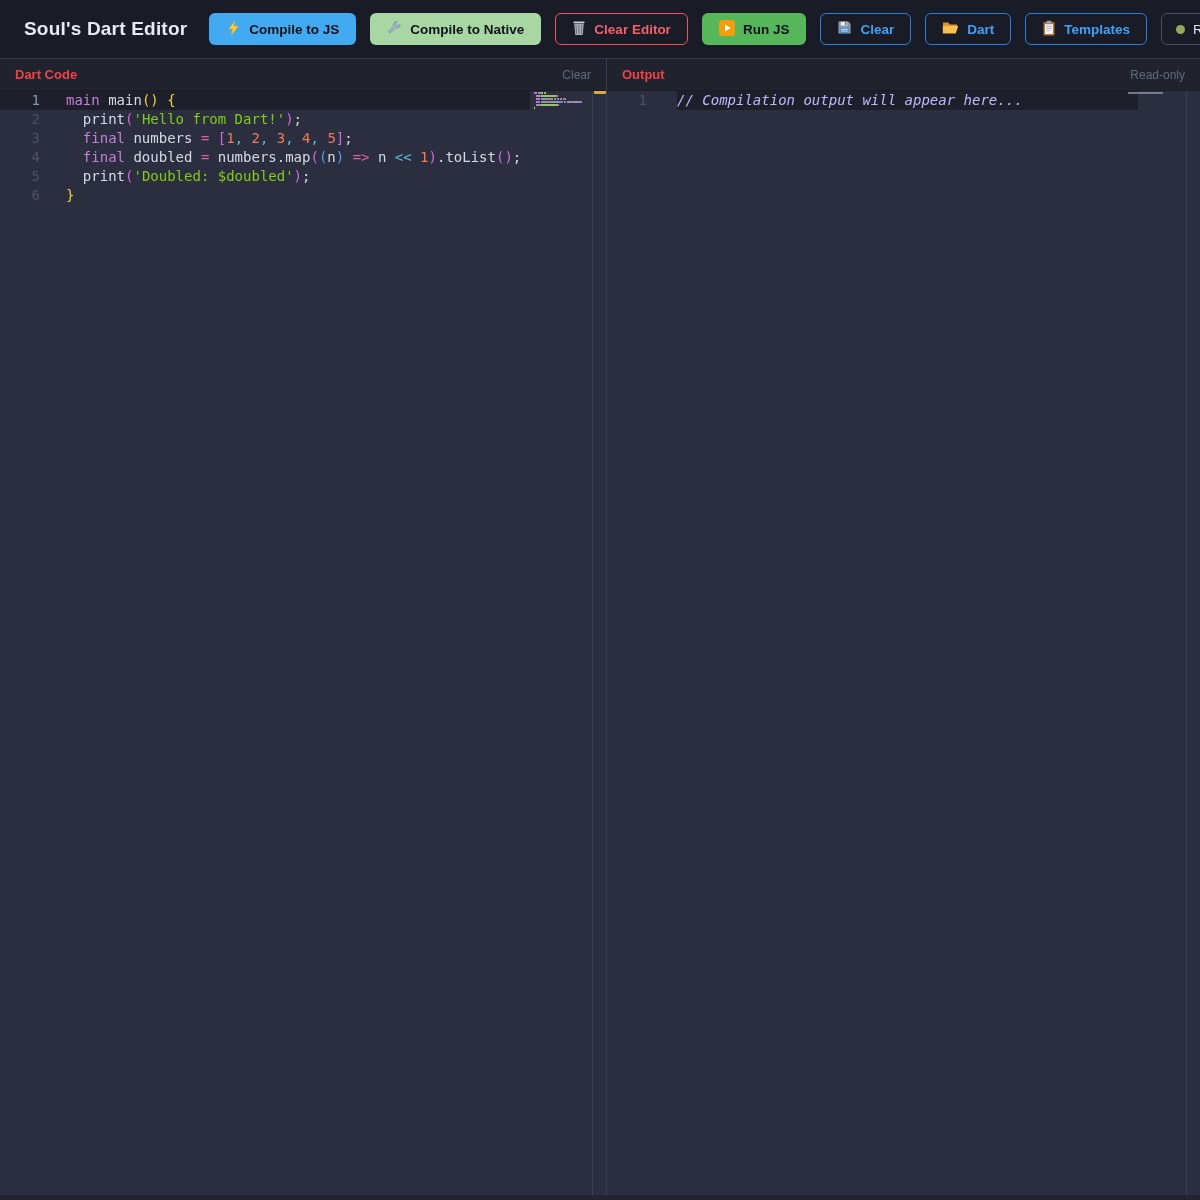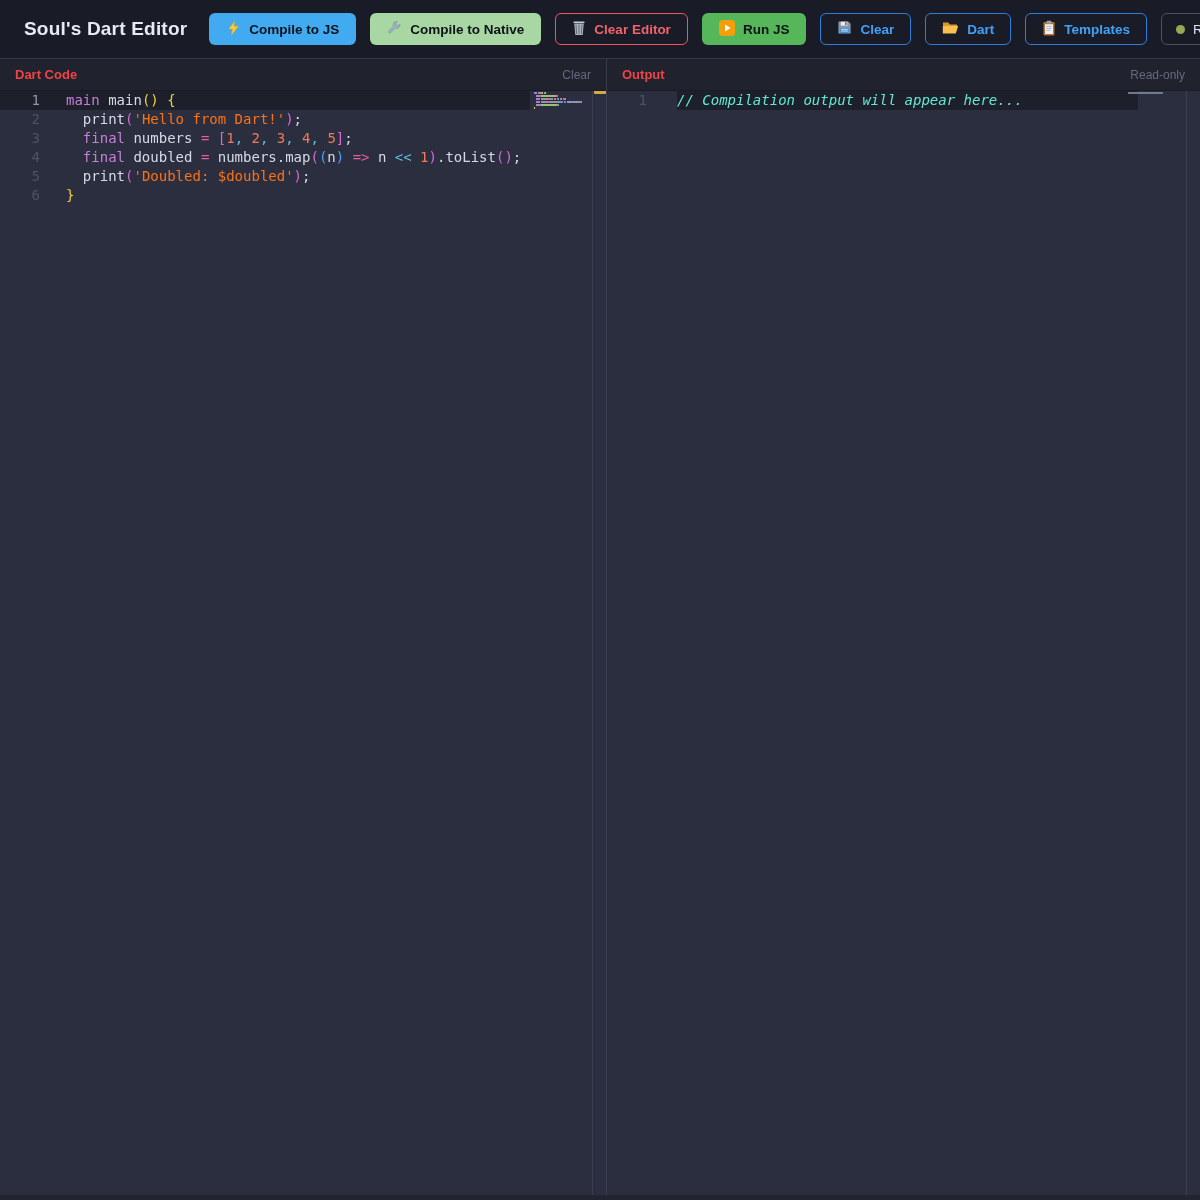--- a/index.html
+++ b/index.html
@@ -68,25 +68,25 @@
   .panel-left .row-active .gutter { color:#8e96ab; }
   .code-text { position:relative; z-index:1; margin-left:26px; }
   .panel-right .code-text { margin-left:30px; }
 
   
   .kw  { color:#c57fd8; }
   .id  { color:#d6dae6; }
   .b1  { color:#f0d03c; }
   .b2  { color:#cf6bd6; }
   .b3  { color:#4f9df5; }
-  .str { color:#f97316; }
+  .str { color:#84cc16; }
   .num { color:#ef7b57; }
   .cy  { color:#5fc1de; }
   .pk  { color:#e25fa4; }
-  .cm  { color:#5eead4; font-style:italic; }
+  .cm  { color:#c4b5fd; font-style:italic; }
 
   
   .minimap { position:absolute; top:1px; right:16px; width:56px; }
   .mini-row { height:2px; margin-bottom:1px; display:flex; }
   .mseg { height:2px; opacity:.9; }
   .mseg.kw{background:#c57fd8}.mseg.id{background:#9aa2b8}.mseg.b1{background:#f0d03c}
   .mseg.b2{background:#cf6bd6}.mseg.b3{background:#4f9df5}.mseg.str{background:#a4d36d}
   .mseg.num{background:#ef7b57}.mseg.cy{background:#5fc1de}.mseg.pk{background:#e25fa4}
   .mseg.cm{background:#7b8299}
   .ruler {

